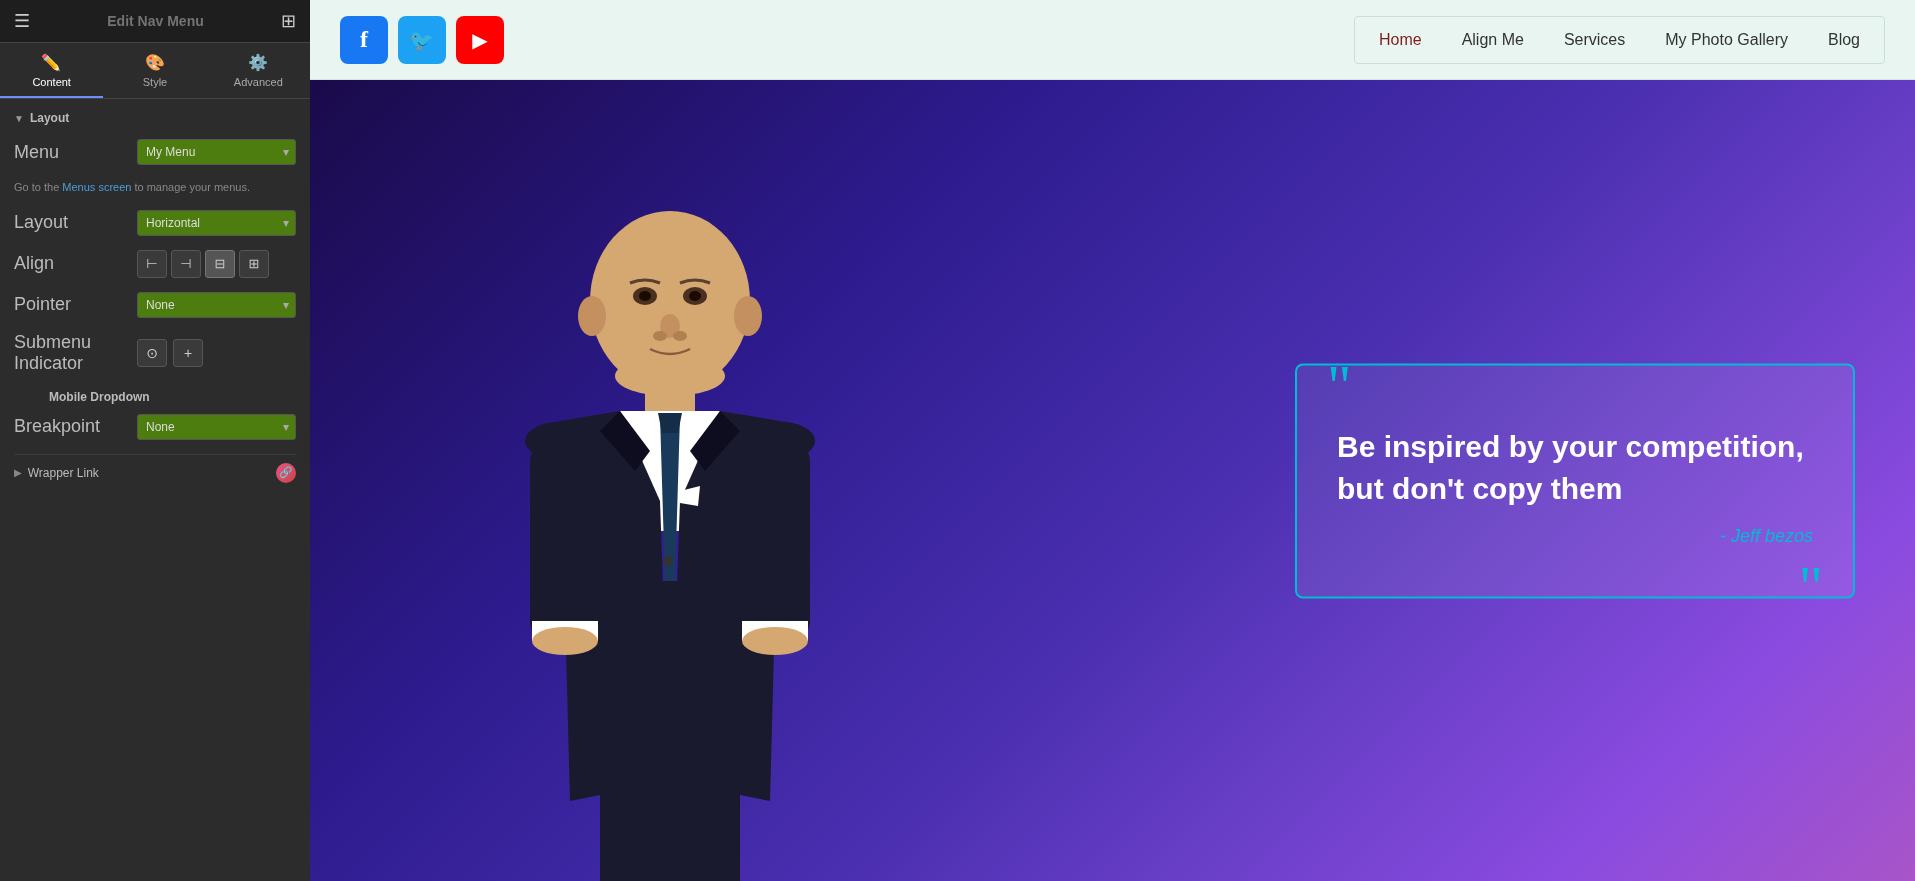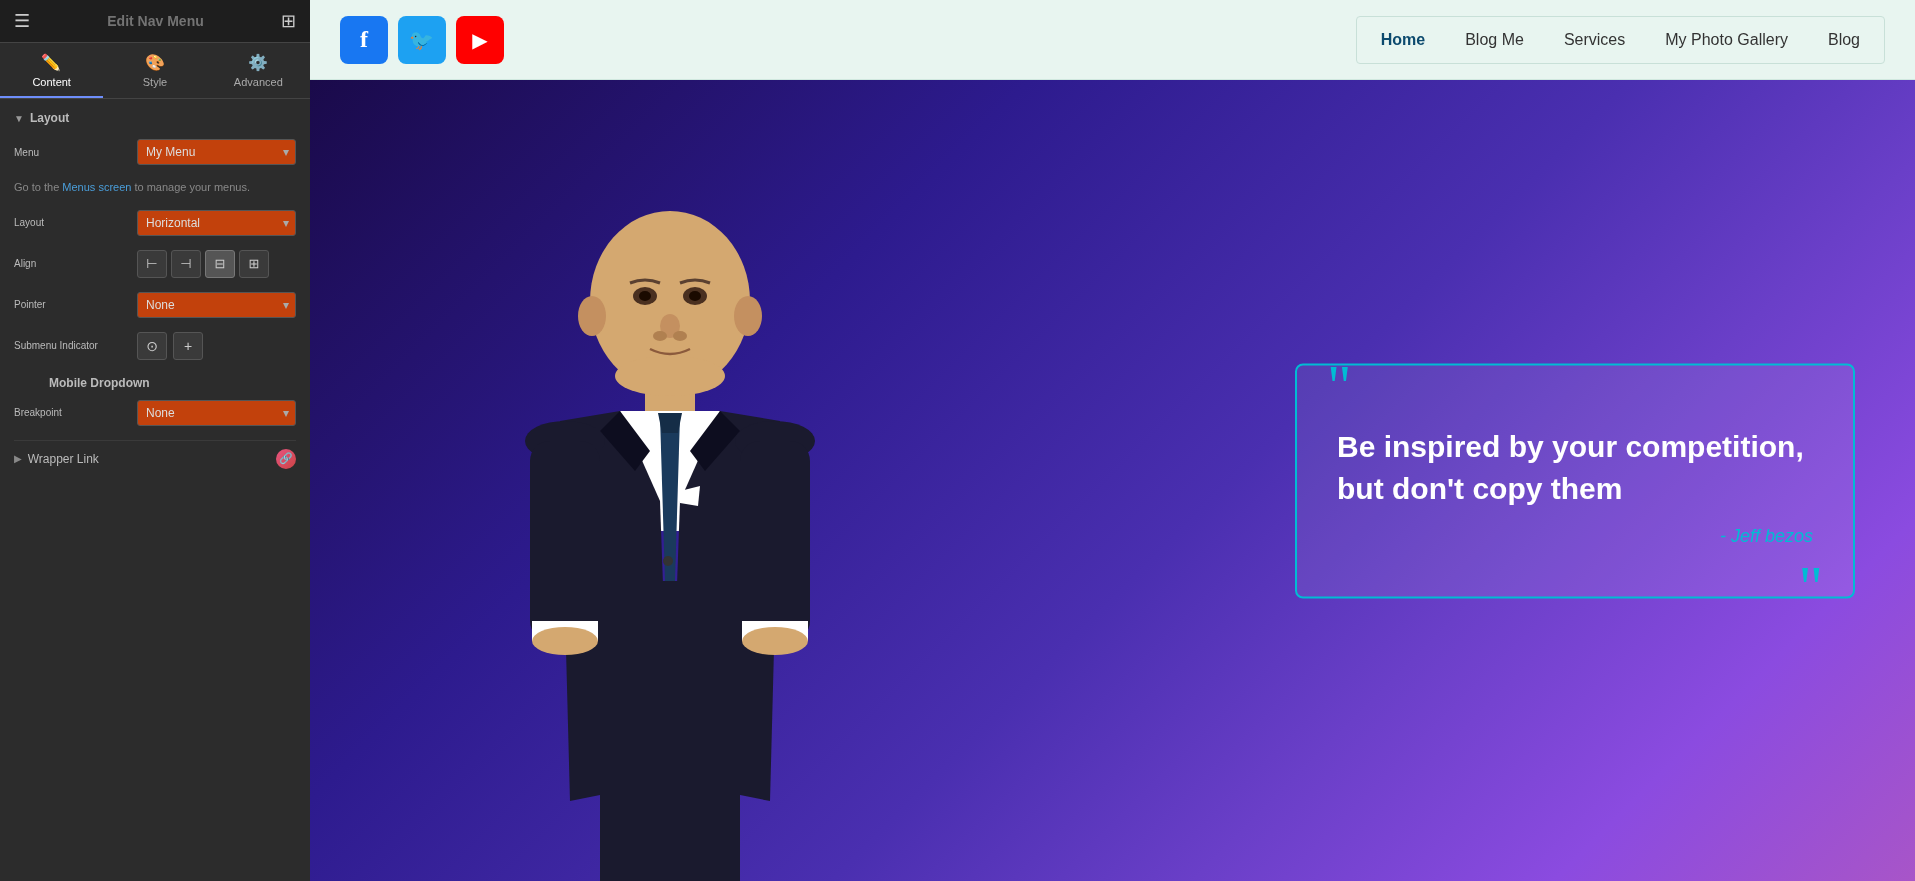--- a/index.html
+++ b/index.html
@@ -84,36 +84,36 @@
     }
 
     .form-row {
       display: flex;
       align-items: center;
       margin-bottom: 14px;
       gap: 8px;
     }
     .form-label {
       width: 115px;
-      font-size: 10px;
+      font-size: 18px;
       color: #bbb;
       flex-shrink: 0;
     }
     .form-control {
       flex: 1;
     }
 
     .select-wrap {
       position: relative;
       display: flex;
       align-items: center;
     }
     .select-wrap select {
       appearance: none;
-      background: #c2410c;
+      background: #4d7c0f;
       border: 1px solid #555;
       color: #ddd;
       font-size: 12px;
       padding: 5px 26px 5px 8px;
       border-radius: 3px;
       width: 100%;
       cursor: pointer;
     }
     .select-wrap::after {
       content: '▾';
@@ -285,22 +285,22 @@
       border-radius: 4px;
     }
     .nav-link {
       font-size: 16px;
       color: #333;
       cursor: pointer;
       text-decoration: none;
       white-space: nowrap;
     }
     .nav-link.active {
-      color: #0c4a6e;
-      font-weight: 700;
+      color: #7f1d1d;
+      font-weight: 400;
     }
 
     
     .hero {
       flex: 1;
       background: linear-gradient(135deg, #1a0a4a 0%, #2d1b8e 30%, #4a2fb0 55%, #6a3fc8 70%, #8b4be0 85%, #a855c8 100%);
       position: relative;
       overflow: hidden;
       display: flex;
       align-items: center;
@@ -532,21 +532,21 @@
       <div class="social-btn twitter">
         <span style="font-size:20px;">🐦</span>
       </div>
       <div class="social-btn youtube">
         <span style="font-size:20px;">▶</span>
       </div>
     </div>
 
     <nav class="nav-links">
       <a class="nav-link active">Home</a>
-      <a class="nav-link">Blog Me</a>
+      <a class="nav-link">Align Me</a>
       <a class="nav-link">Services</a>
       <a class="nav-link">My Photo Gallery</a>
       <a class="nav-link">Blog</a>
     </nav>
   </div>
 
   <div class="hero">
 
     <div class="hero-person">
       <svg viewBox="0 0 420 700" xmlns="http://www.w3.org/2000/svg" class="person-silhouette">

